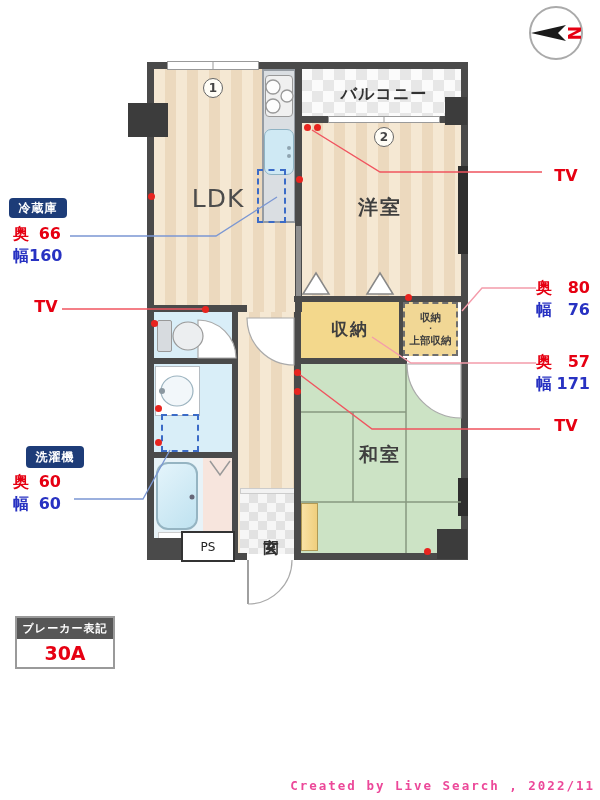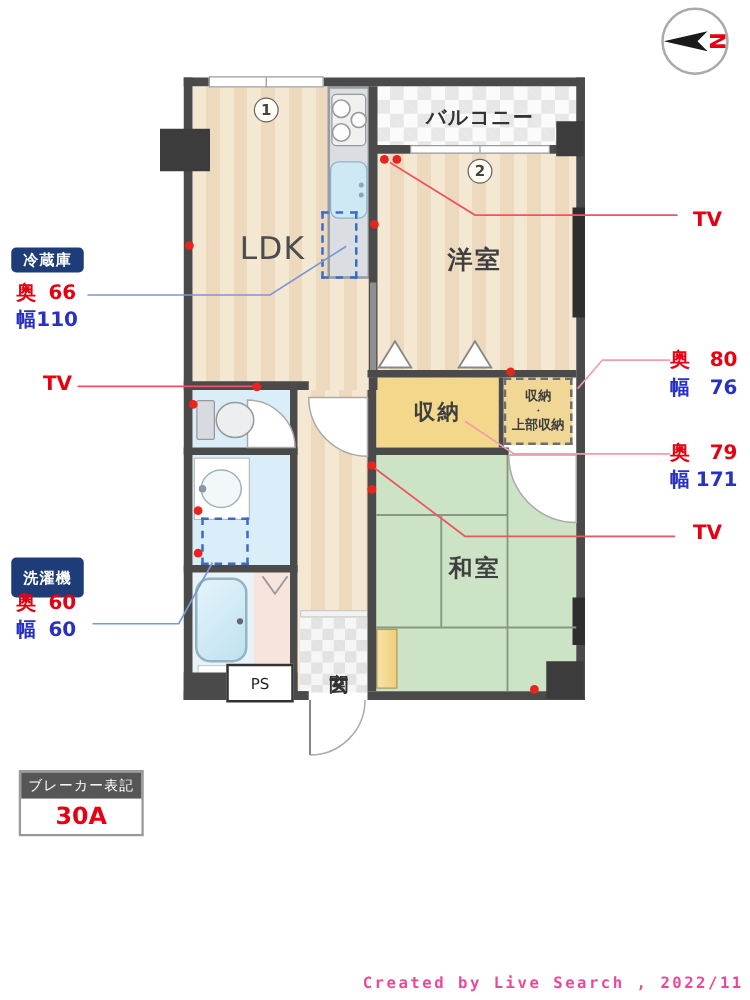--- a/index.html
+++ b/index.html
@@ -172,55 +172,55 @@
   <div class="abs marker" style="left:203px;top:78px;">1</div>
   <div class="abs marker" style="left:374px;top:127px;">2</div>
 
   <div class="abs badge" style="left:9px;top:198px;width:58px;height:20px;">冷蔵庫</div>
   <div class="abs dim-row red" style="left:13px;top:224px;width:48px;">
     <span>奥</span>
     <span>66</span>
   </div>
   <div class="abs dim-row blue" style="left:13px;top:246px;width:48px;">
     <span>幅</span>
-    <span>110</span>
-  </div>
-
-  <div class="abs badge" style="left:9px;top:446px;width:58px;height:32px;">洗濯機</div>
+    <span>160</span>
+  </div>
+
+  <div class="abs badge" style="left:26px;top:446px;width:58px;height:22px;">洗濯機</div>
   <div class="abs dim-row red" style="left:13px;top:472px;width:48px;">
     <span>奥</span>
     <span>60</span>
   </div>
   <div class="abs dim-row blue" style="left:13px;top:494px;width:48px;">
     <span>幅</span>
     <span>60</span>
   </div>
 
   <div class="abs dim-row red" style="left:536px;top:278px;width:54px;">
     <span>奥</span>
     <span>80</span>
   </div>
   <div class="abs dim-row blue" style="left:536px;top:300px;width:54px;">
     <span>幅</span>
     <span>76</span>
   </div>
   <div class="abs dim-row red" style="left:536px;top:352px;width:54px;">
     <span>奥</span>
-    <span>79</span>
+    <span>57</span>
   </div>
   <div class="abs dim-row blue" style="left:536px;top:374px;width:54px;">
     <span>幅</span>
     <span>171</span>
   </div>
 
   <div class="abs tv" style="left:24px;top:297px;width:44px;">TV</div>
   <div class="abs tv" style="left:544px;top:166px;width:44px;">TV</div>
   <div class="abs tv" style="left:544px;top:416px;width:44px;">TV</div>
 
   <div class="abs" style="left:15px;top:616px;width:100px;border:2px solid #9a9a9a;box-sizing:border-box;">
-    <div style="background:#565656;color:#fff;font-size:11px;font-weight:normal;letter-spacing:1px;text-align:center;padding:3px 0;">ブレーカー表記</div>
+    <div style="background:#565656;color:#fff;font-size:11px;font-weight:bold;letter-spacing:1px;text-align:center;padding:3px 0;">ブレーカー表記</div>
     <div style="background:#fff;color:#e60012;font-size:19px;font-weight:bold;text-align:center;padding:3px 0;">30A</div>
   </div>
 
 
   <div class="abs" style="left:0;top:778px;width:595px;text-align:right;font-family:'DejaVu Sans Mono',monospace;font-size:12.5px;font-weight:bold;letter-spacing:2px;color:#ec4899;">Created by Live Search , 2022/11</div>
 
 </div>
 
 </body></html>

